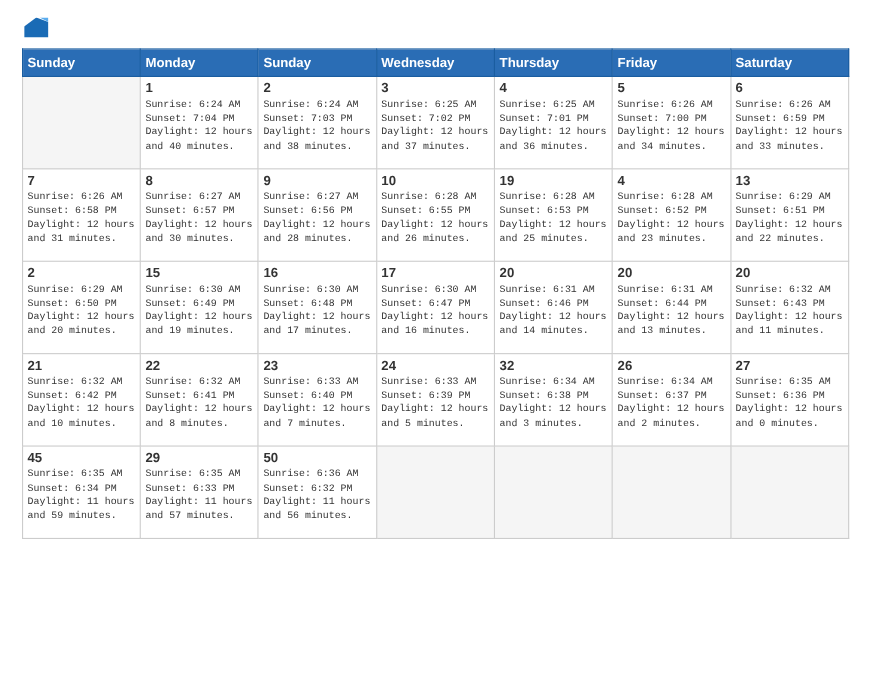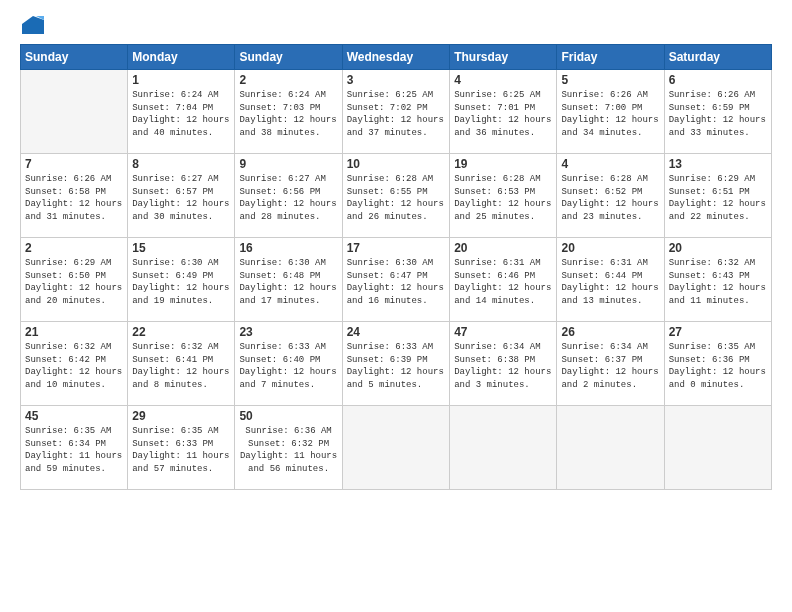--- a/index.html
+++ b/index.html
@@ -309,21 +309,21 @@
 and 7 minutes.</div>
           </td>
           <td>
             <div class="day-number">24</div>
             <div class="day-info" style="white-space: pre-line;">Sunrise: 6:33 AM
 Sunset: 6:39 PM
 Daylight: 12 hours
 and 5 minutes.</div>
           </td>
           <td>
-            <div class="day-number">47</div>
+            <div class="day-number">32</div>
             <div class="day-info" style="white-space: pre-line;">Sunrise: 6:34 AM
 Sunset: 6:38 PM
 Daylight: 12 hours
 and 3 minutes.</div>
           </td>
           <td>
             <div class="day-number">26</div>
             <div class="day-info" style="white-space: pre-line;">Sunrise: 6:34 AM
 Sunset: 6:37 PM
 Daylight: 12 hours
@@ -347,21 +347,21 @@
           </td>
           <td>
             <div class="day-number">29</div>
             <div class="day-info" style="white-space: pre-line;">Sunrise: 6:35 AM
 Sunset: 6:33 PM
 Daylight: 11 hours
 and 57 minutes.</div>
           </td>
           <td>
             <div class="day-number">50</div>
-            <div class="day-info" style="white-space: pre-line; text-align: center;">Sunrise: 6:36 AM
+            <div class="day-info" style="white-space: pre-line;">Sunrise: 6:36 AM
 Sunset: 6:32 PM
 Daylight: 11 hours
 and 56 minutes.</div>
           </td>
           <td class="empty"></td>
           <td class="empty"></td>
           <td class="empty"></td>
           <td class="empty"></td>
         </tr>
       </tbody>

